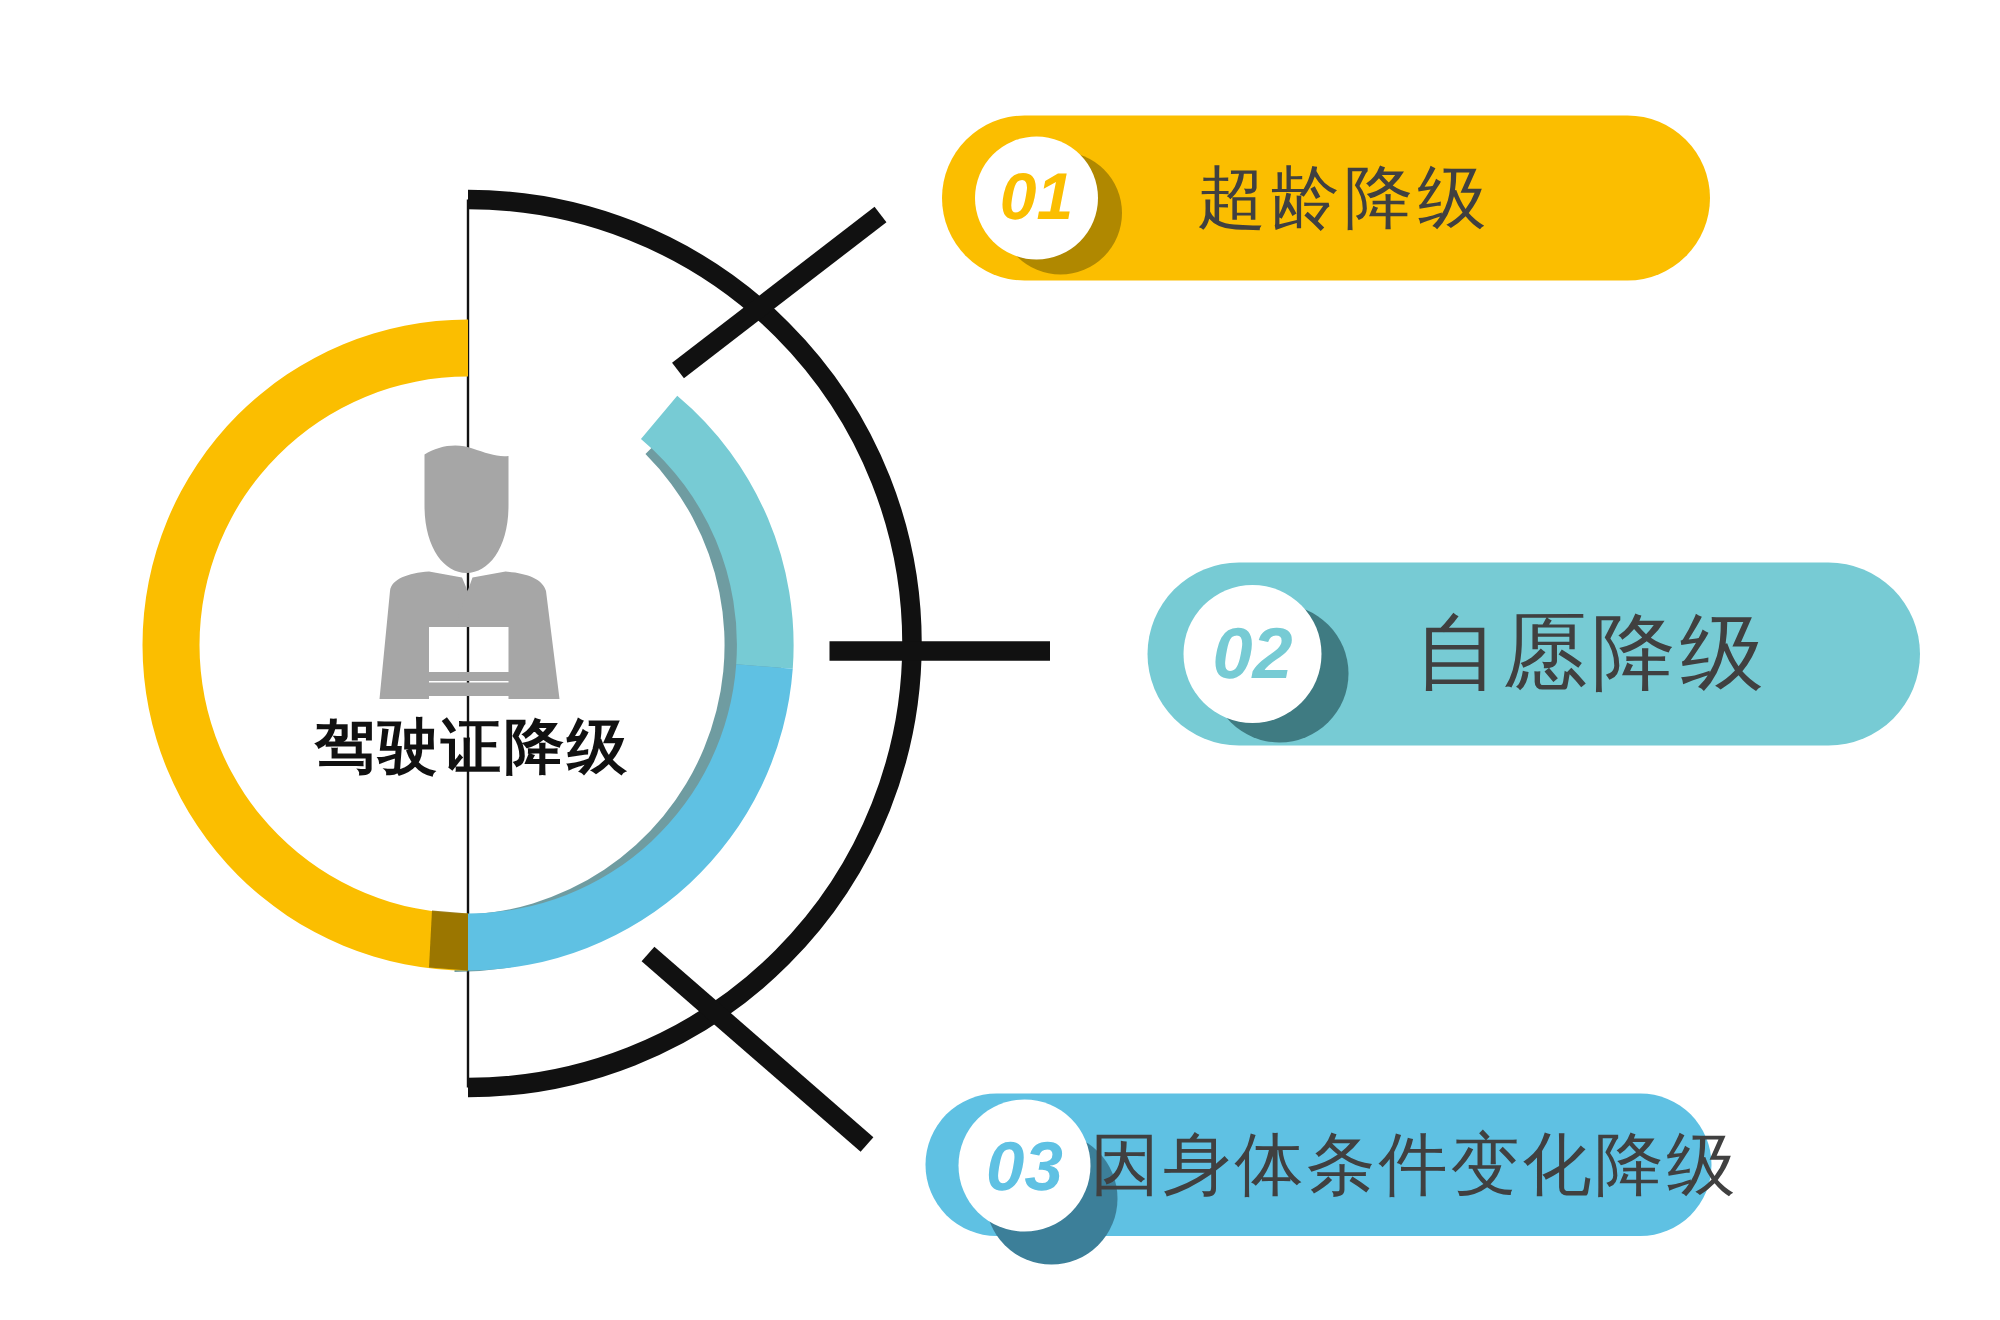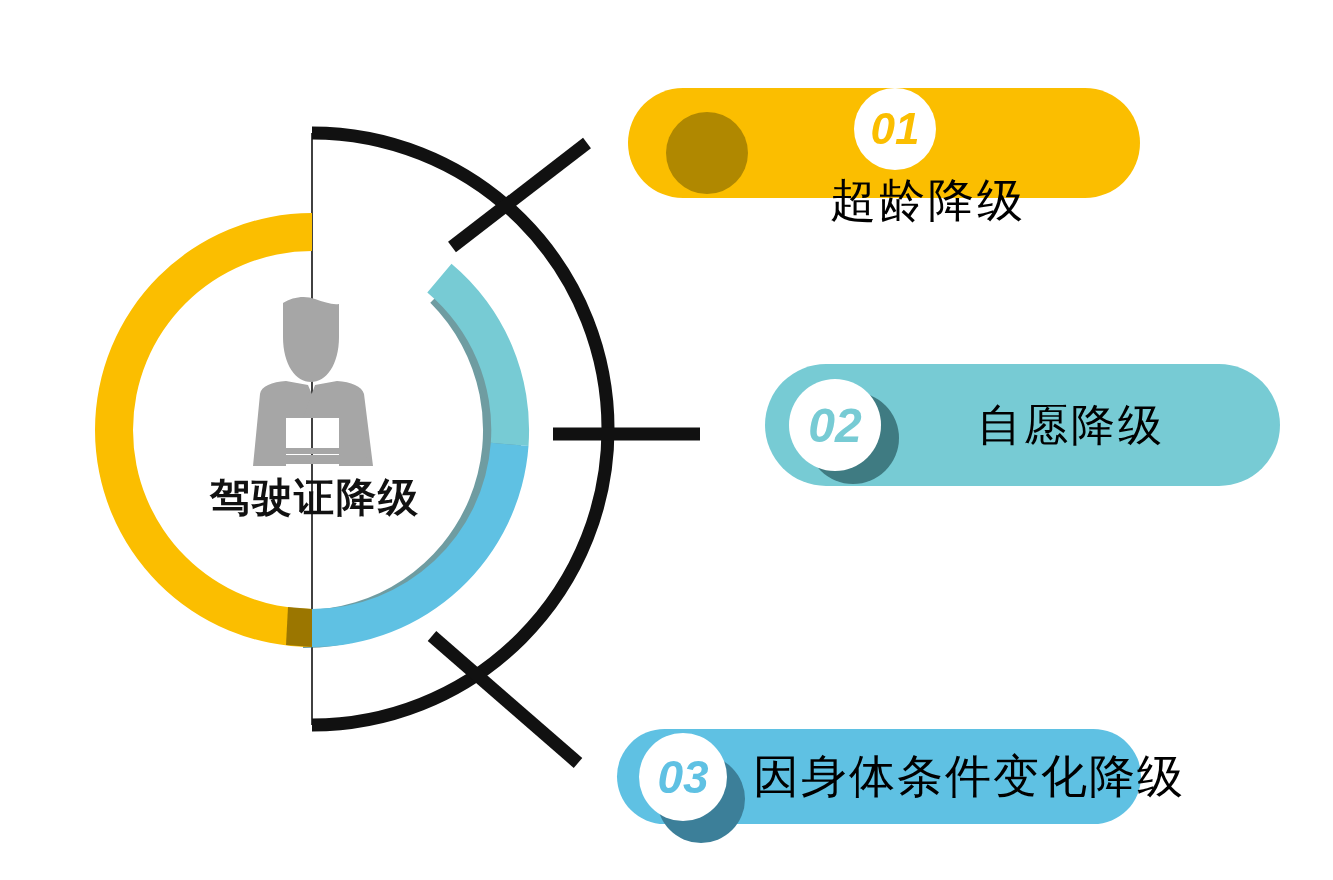--- a/index.html
+++ b/index.html
@@ -66,73 +66,72 @@
     font-weight: bold;
     font-style: italic;
     z-index: 2;
   }
   .badge-shadow {
     position: absolute;
     border-radius: 50%;
     z-index: 1;
   }
   .pill-text {
-    color: #000000;
+    color: #404040;
     white-space: nowrap;
     z-index: 2;
   }
 
   
   #pill-1 {
     left: 628px;
-    top: 88px;
+    top: 77px;
     width: 512px;
     height: 110px;
     background: #FBBE00;
     padding-left: 22px;
-    flex-direction: column;
   }
   #pill-1 .pill-badge {
     width: 82px; height: 82px;
     font-size: 44px;
     color: #FBBE00;
   }
   #pill-1 .badge-shadow {
     left: 38px; top: 24px;
     width: 82px; height: 82px;
     background: #B08800;
   }
   #pill-1 .pill-text {
     font-size: 46px;
     margin-left: 66px;
     letter-spacing: 3px;
   }
 
   
   #pill-2 {
     left: 765px;
-    top: 364px;
+    top: 375px;
     width: 515px;
     height: 122px;
     background: #77CBD4;
     padding-left: 24px;
   }
   #pill-2 .pill-badge {
     width: 92px; height: 92px;
     font-size: 48px;
     color: #77CBD4;
   }
   #pill-2 .badge-shadow {
     left: 42px; top: 28px;
     width: 92px; height: 92px;
     background: #3F7B82;
   }
   #pill-2 .pill-text {
-    font-size: 44px;
-    margin-left: 96px;
+    font-size: 56px;
+    margin-left: 62px;
     letter-spacing: 3px;
   }
 
   
   #pill-3 {
     left: 617px;
     top: 729px;
     width: 524px;
     height: 95px;
     background: #5FC1E3;
@@ -143,21 +142,20 @@
     font-size: 46px;
     color: #5FC1E3;
   }
   #pill-3 .badge-shadow {
     left: 40px; top: 26px;
     width: 88px; height: 88px;
     background: #3C7F99;
   }
   #pill-3 .pill-text {
     font-size: 46px;
-    margin-left: 26px;
     letter-spacing: 2px;
   }
 </style>
 </head>
 <body>
 
 <div id="stage">
 
   <svg id="diagram" viewBox="0 0 700 880">
 

